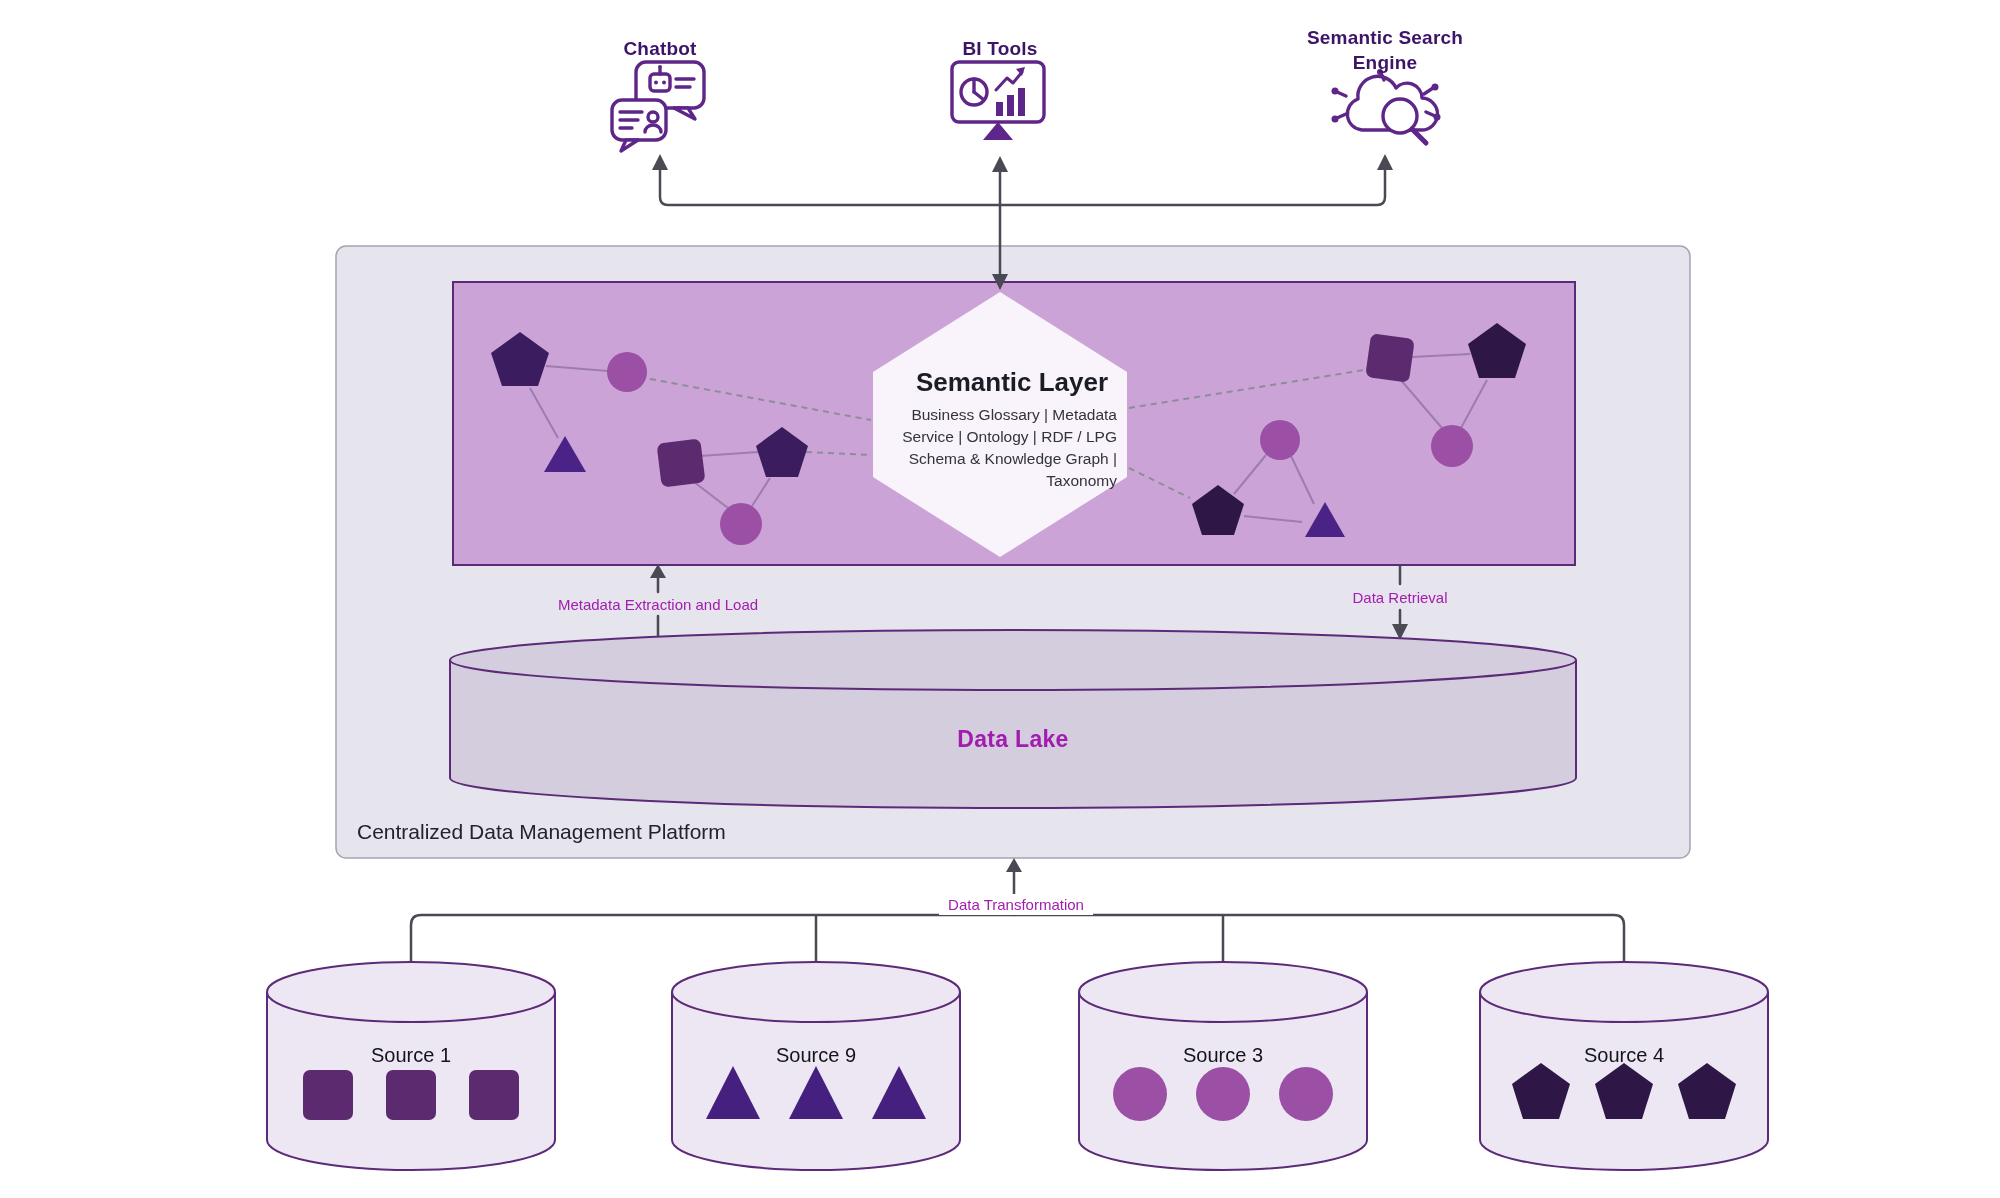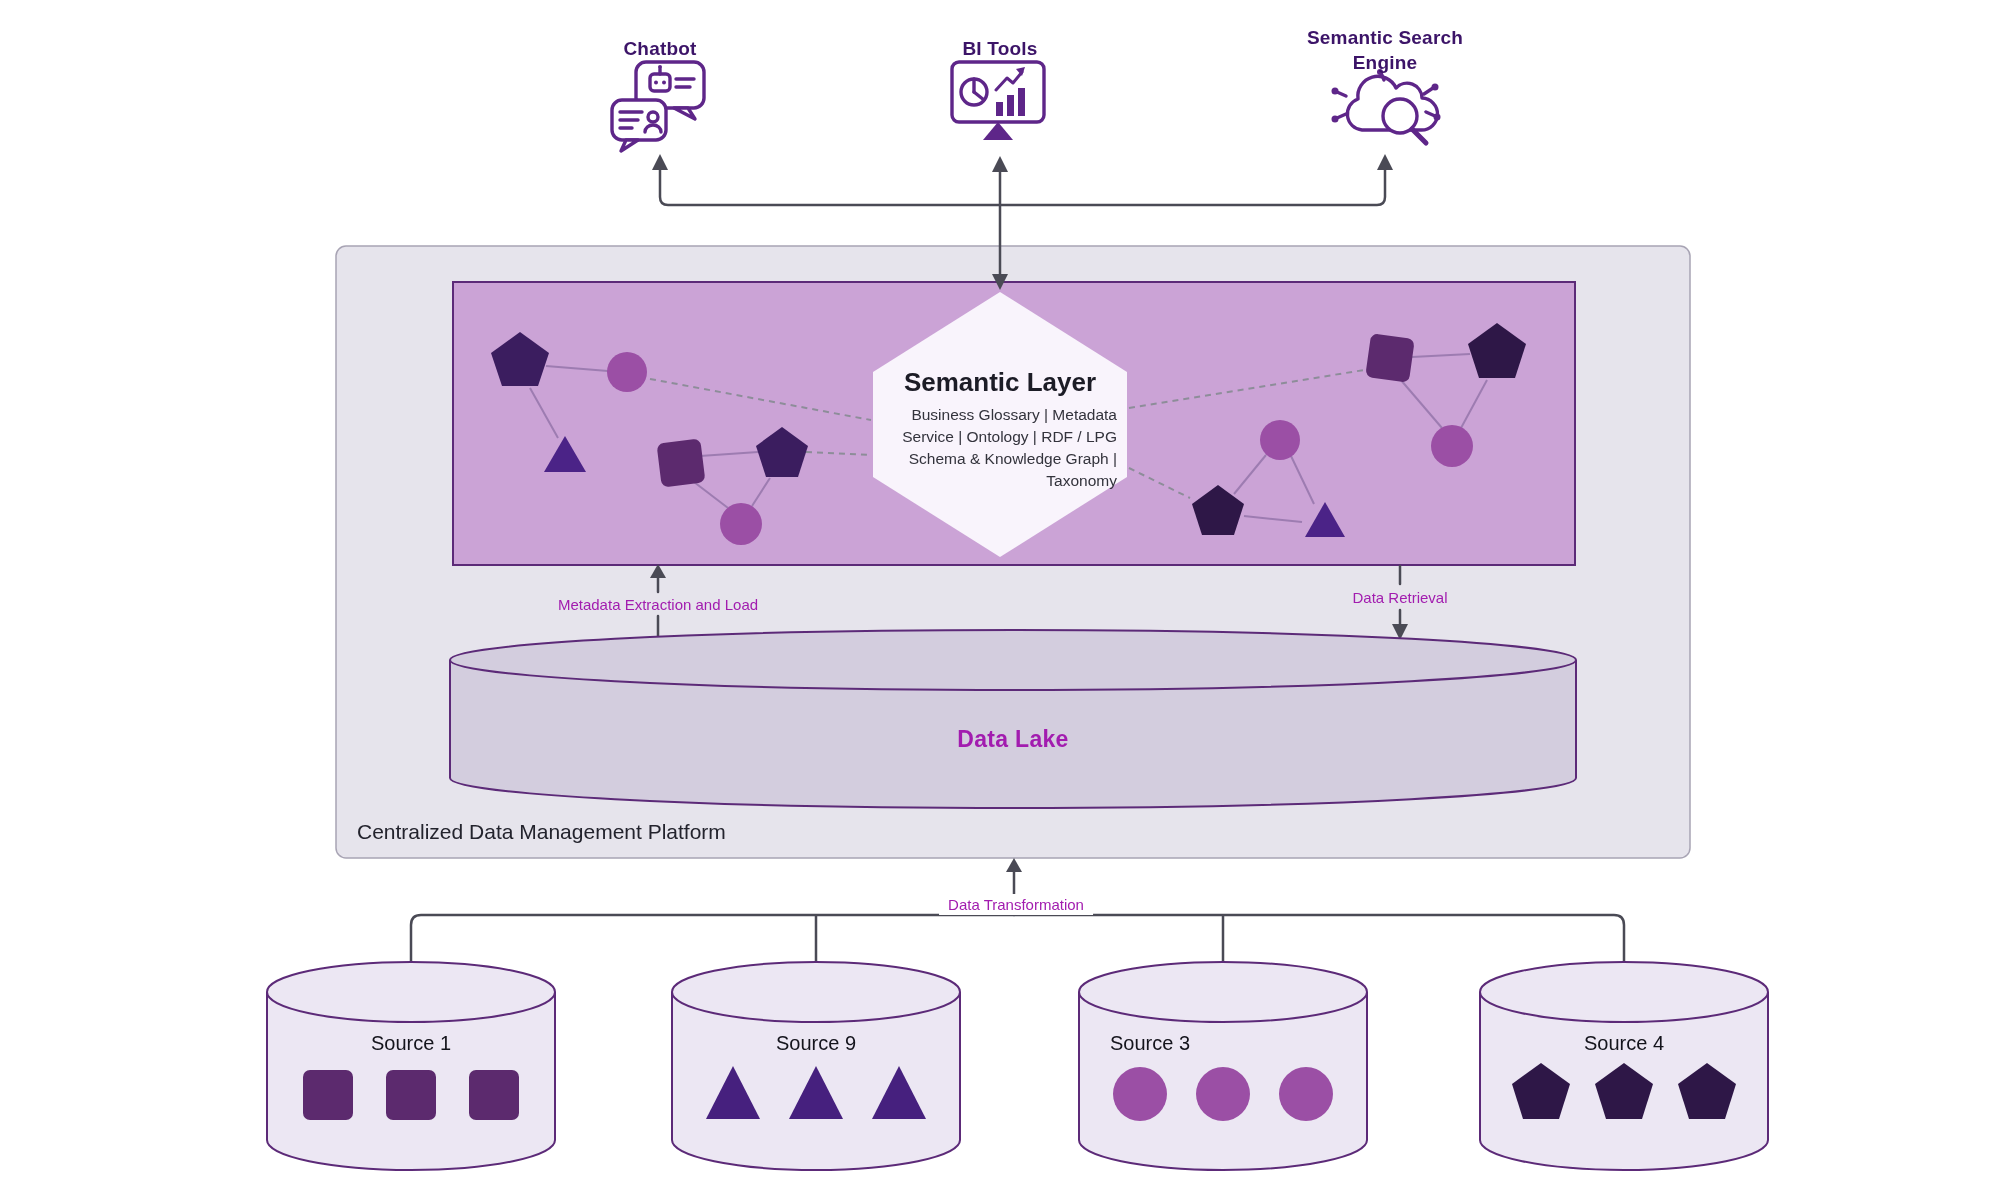--- a/index.html
+++ b/index.html
@@ -5,27 +5,27 @@
   * { margin:0; padding:0; box-sizing:border-box; }
   html,body { background:#ffffff; }
   .canvas {
     position:relative; width:2000px; height:1198px; background:#ffffff;
     font-family:"Liberation Sans", sans-serif; overflow:hidden;
   }
   svg.art { position:absolute; left:0; top:0; display:block; }
   .lbl { position:absolute; transform:translateX(-50%); text-align:center; white-space:nowrap; }
   .app-label { font-size:19px; font-weight:700; color:#3c1468; letter-spacing:.2px; }
   .wrap2 { white-space:normal; line-height:1.3; }
-  .hex-title { font-size:26px; font-weight:700; color:#1c1c26; }
+  .hex-title { font-size:26px; font-weight:700; color:#1c1c26;margin-left:12px; }
   .hex-sub { font-size:15.5px; color:#33333c; width:234px; white-space:normal; line-height:1.42;text-align:right; }
   .flow-label { font-size:15px; color:#a21caf; }
   .white-bg { background:#ffffff; padding:2px 9px; }
   .lake-label { font-size:23px; font-weight:700; color:#a21caf; letter-spacing:.3px; }
   .platform-label { transform:none; text-align:right; font-size:21px; color:#23232d; }
-  .source-label { font-size:20px; font-weight:500; color:#14141c; }
+  .source-label { font-size:20px; font-weight:500; color:#14141c;margin-top:12px; }
 </style>
 </head>
 <body>
 
 <div class="canvas">
 
   <svg class="art" width="2000" height="1198" viewBox="0 0 2000 1198">
 
     <rect x="336" y="246" width="1354" height="612" rx="10" fill="#e6e4ec" stroke="#a8a4b4" stroke-width="1.5"></rect>
 
@@ -204,15 +204,15 @@
   <div class="lbl flow-label" style="left:1400px; top:589px">Data Retrieval</div>
 
   <div class="lbl lake-label" style="left:1013px; top:726px">Data Lake</div>
 
   <div class="lbl platform-label" style="left:357px; top:820px">Centralized Data Management Platform</div>
 
   <div class="lbl flow-label white-bg" style="left:1016px; top:894px">Data Transformation</div>
 
   <div class="lbl source-label" style="left:411px; top:1032px">Source 1</div>
   <div class="lbl source-label" style="left:816px; top:1032px">Source 9</div>
-  <div class="lbl source-label" style="left:1150px; top:1032px">Source 3</div>
+  <div class="lbl source-label" style="left:1223px; top:1032px">Source 3</div>
   <div class="lbl source-label" style="left:1624px; top:1032px">Source 4</div>
 </div>
 
 </body></html>

